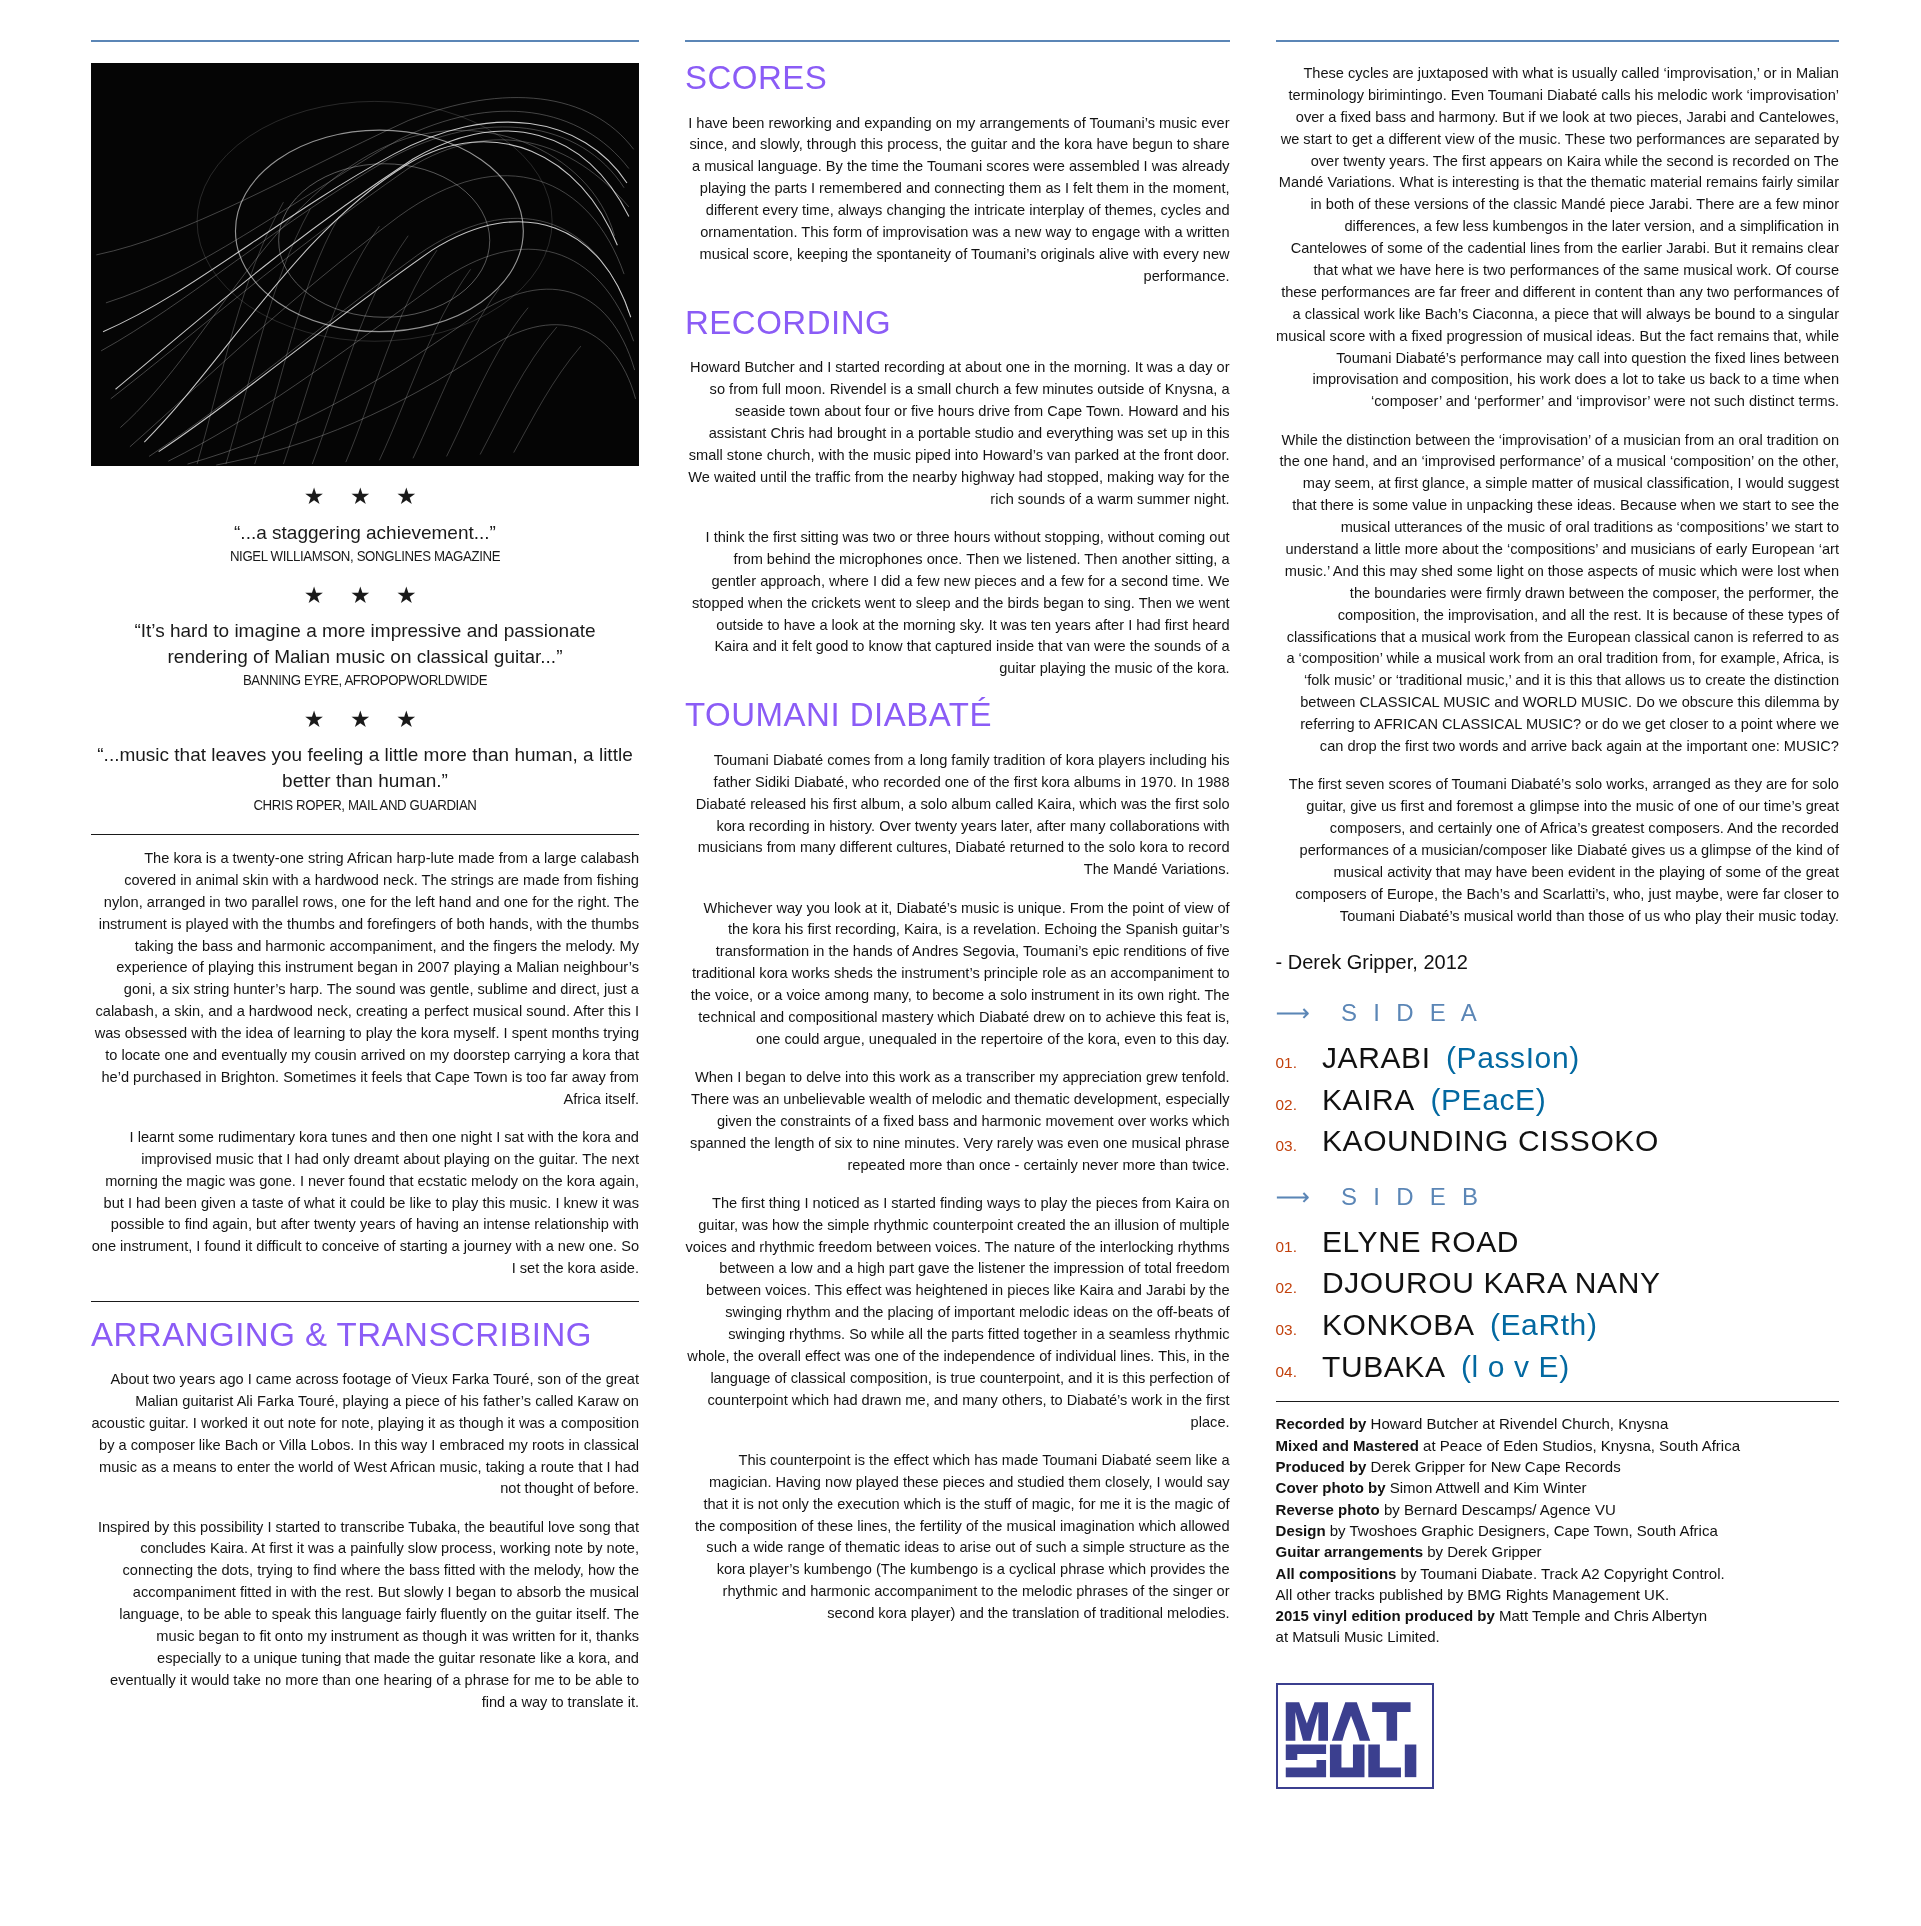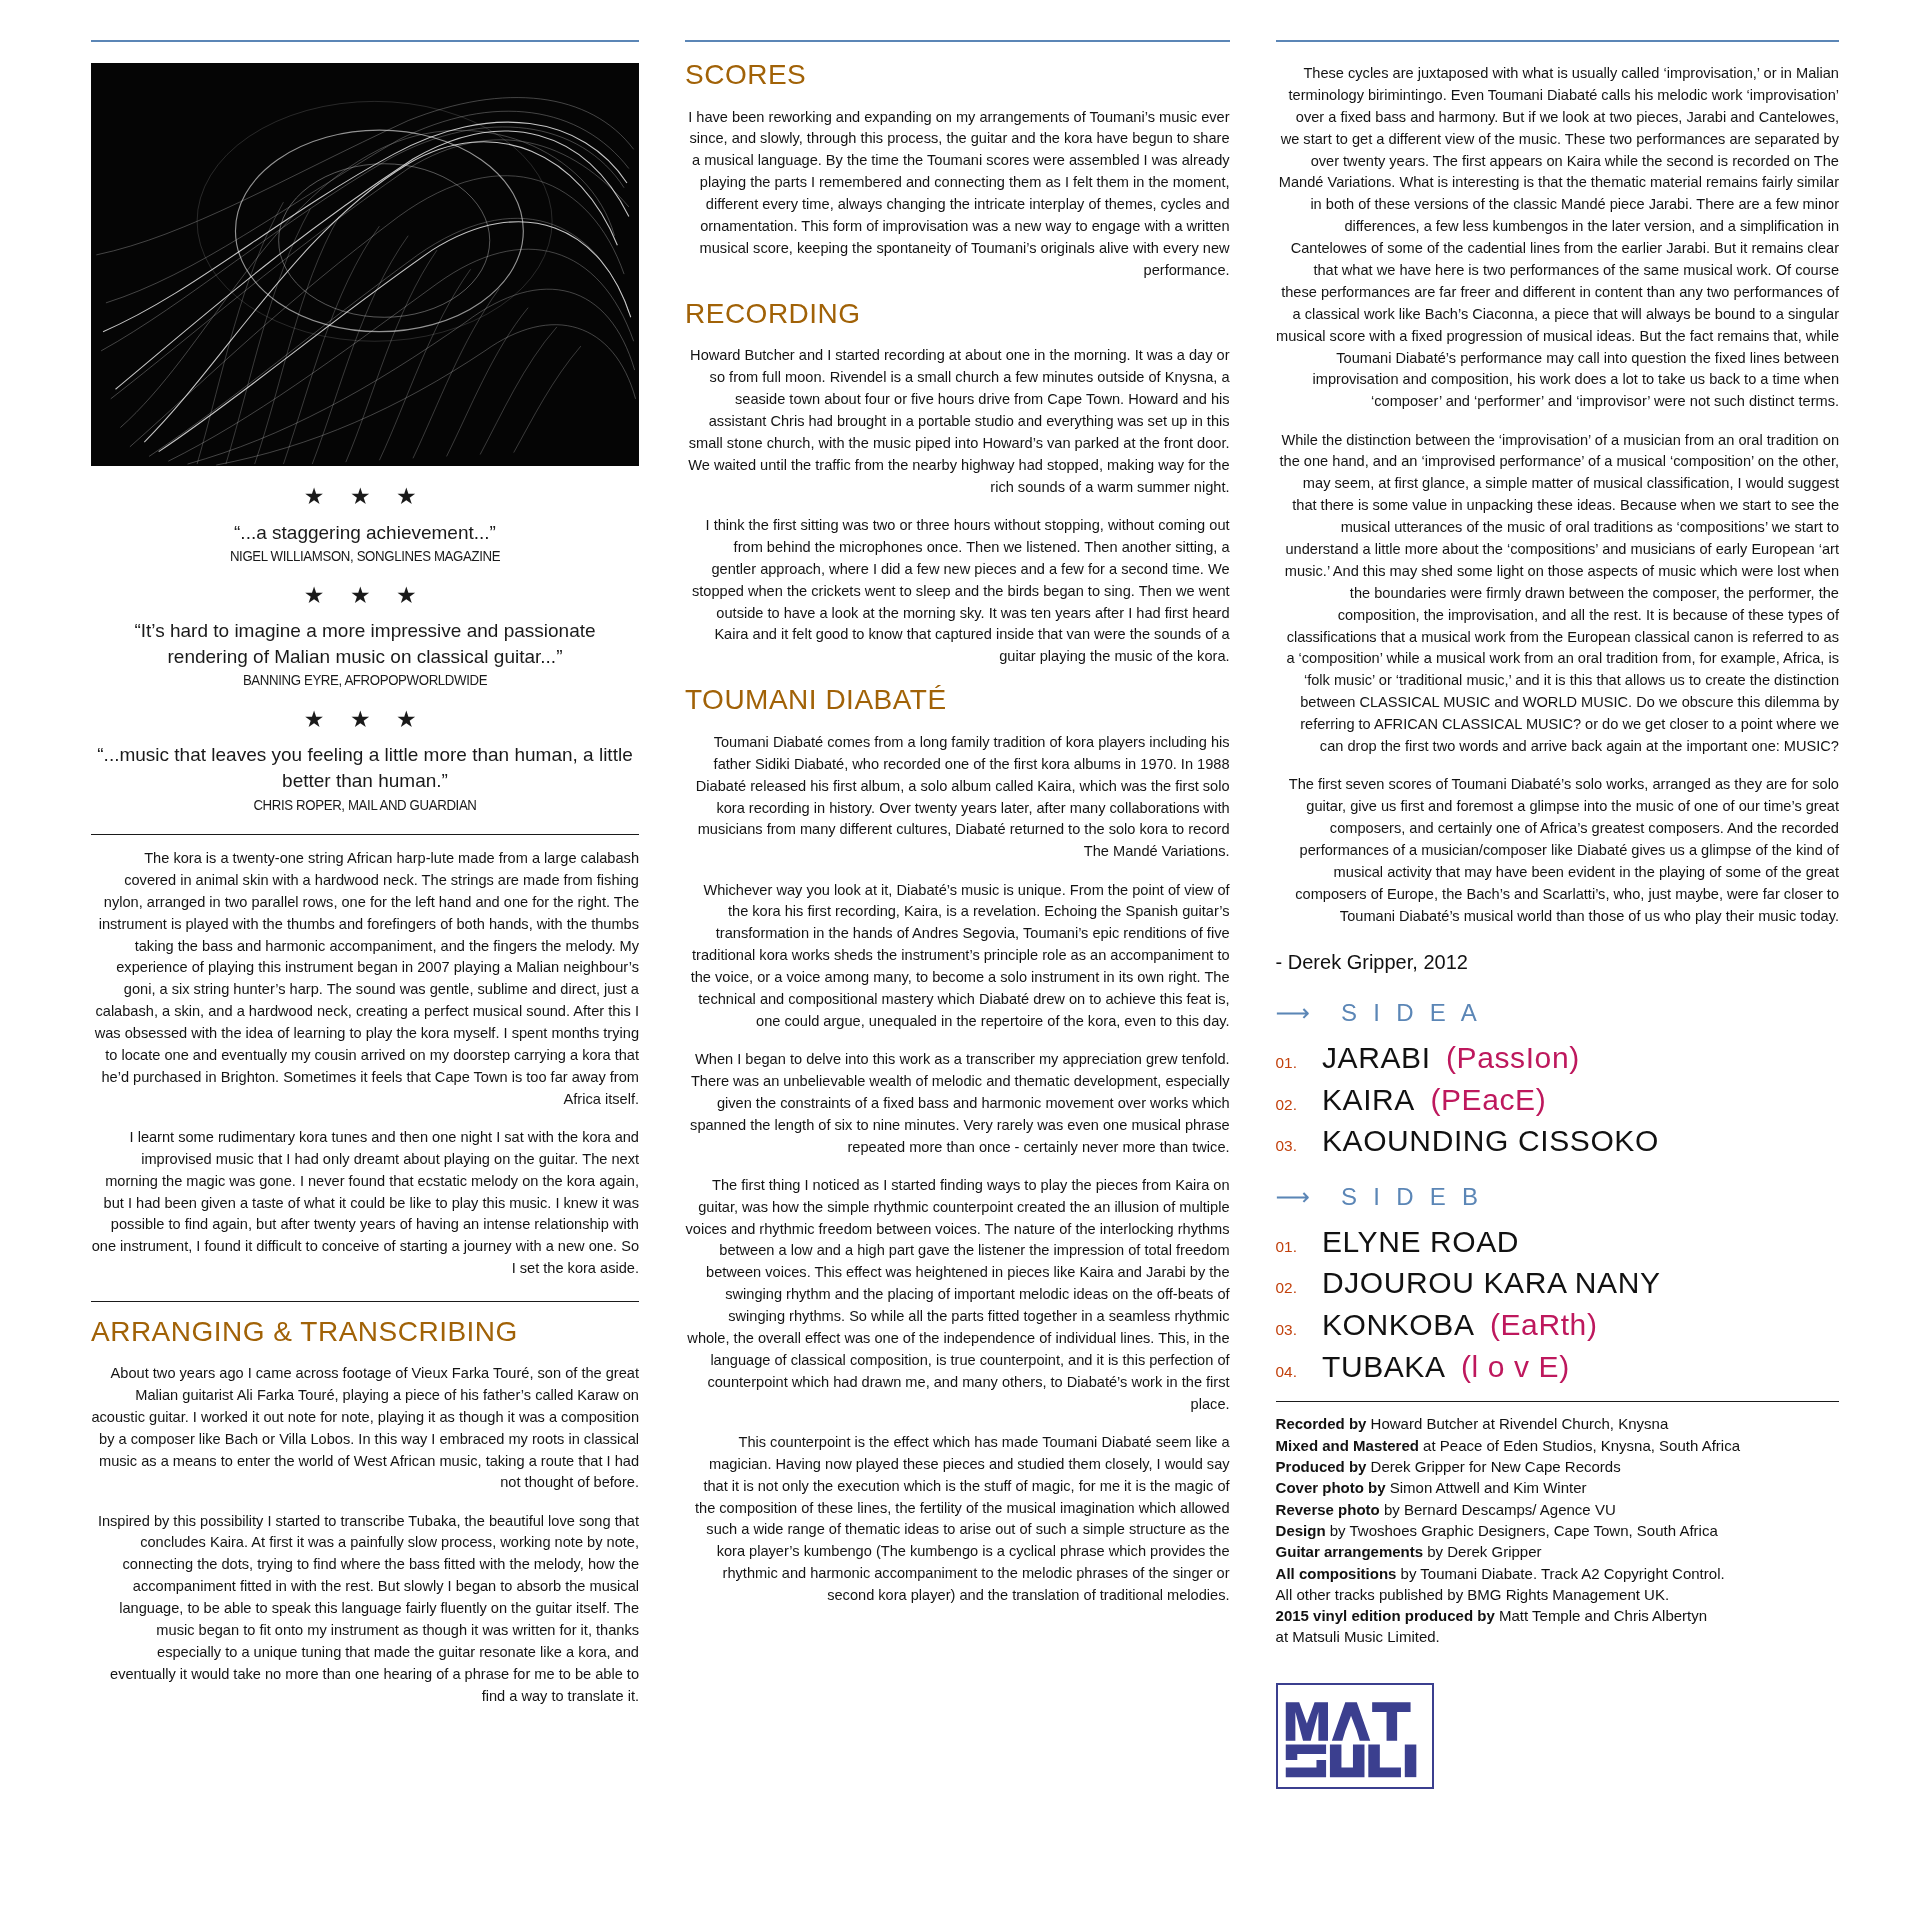--- a/index.html
+++ b/index.html
@@ -77,23 +77,23 @@
     font-stretch: condensed;
     transform: scaleX(0.92);
   }
 
   .hrule {
     border-top: 1px solid #1a1a1a;
     margin: 21px 0 13.4px 0;
   }
 
   h2.section {
-    font-size: 28px;
+    font-size: 33px;
     font-weight: normal;
-    color: #a16207;
+    color: #8b5cf6;
     letter-spacing: 0.5px;
     margin: 5.8px 0 15.4px 0;
   }
   h2.section.mid-first { margin-top: -3.8px; }
 
   p.body {
     font-size: 14.6px;
     line-height: 1.5;
     margin: 0 0 16.3px 0;
     color: #141414;
@@ -133,21 +133,21 @@
     color: #c2410c;
     font-size: 15.4px;
     width: 31px;
   }
   .track-title {
     font-size: 30px;
     letter-spacing: 0.6px;
     color: #111;
   }
   .track-sub {
-    color: #be185d;
+    color: #0369a1;
   }
   .credits {
     font-size: 15px;
     line-height: 1.42;
     margin-top: 5.8px;
   }
   .credits .lbl { font-weight: bold; }
 
   .logo {
     margin-top: 35px;

